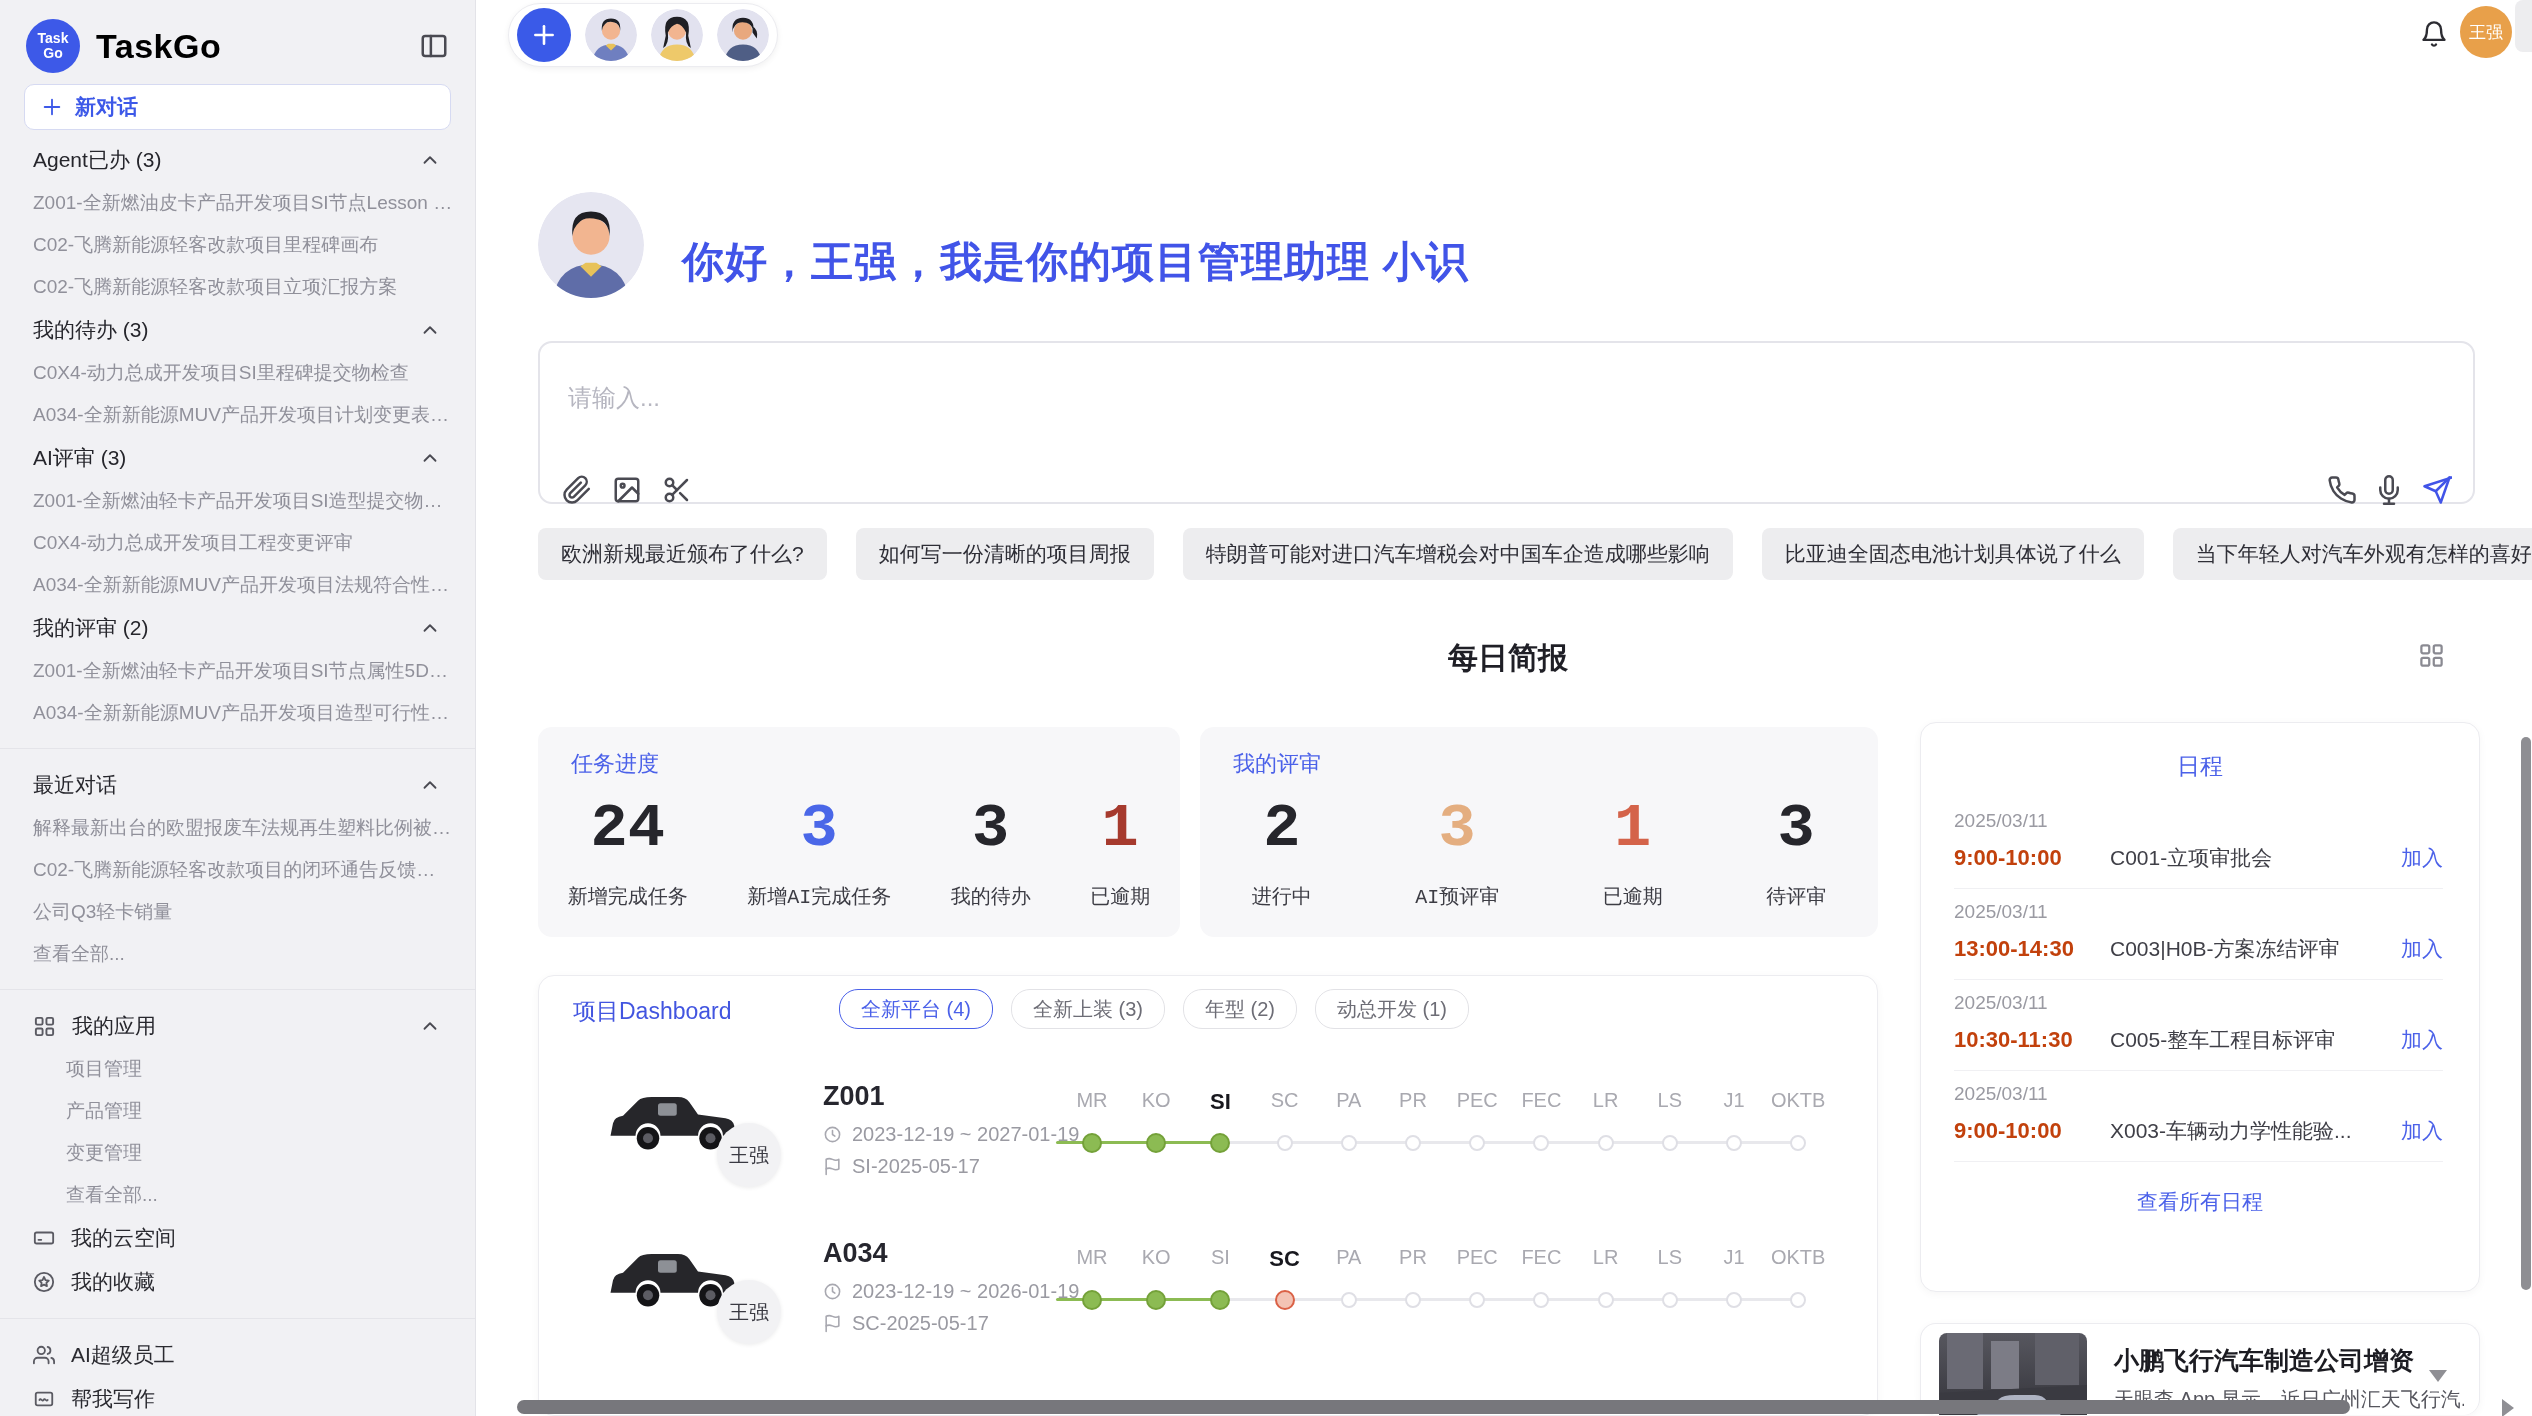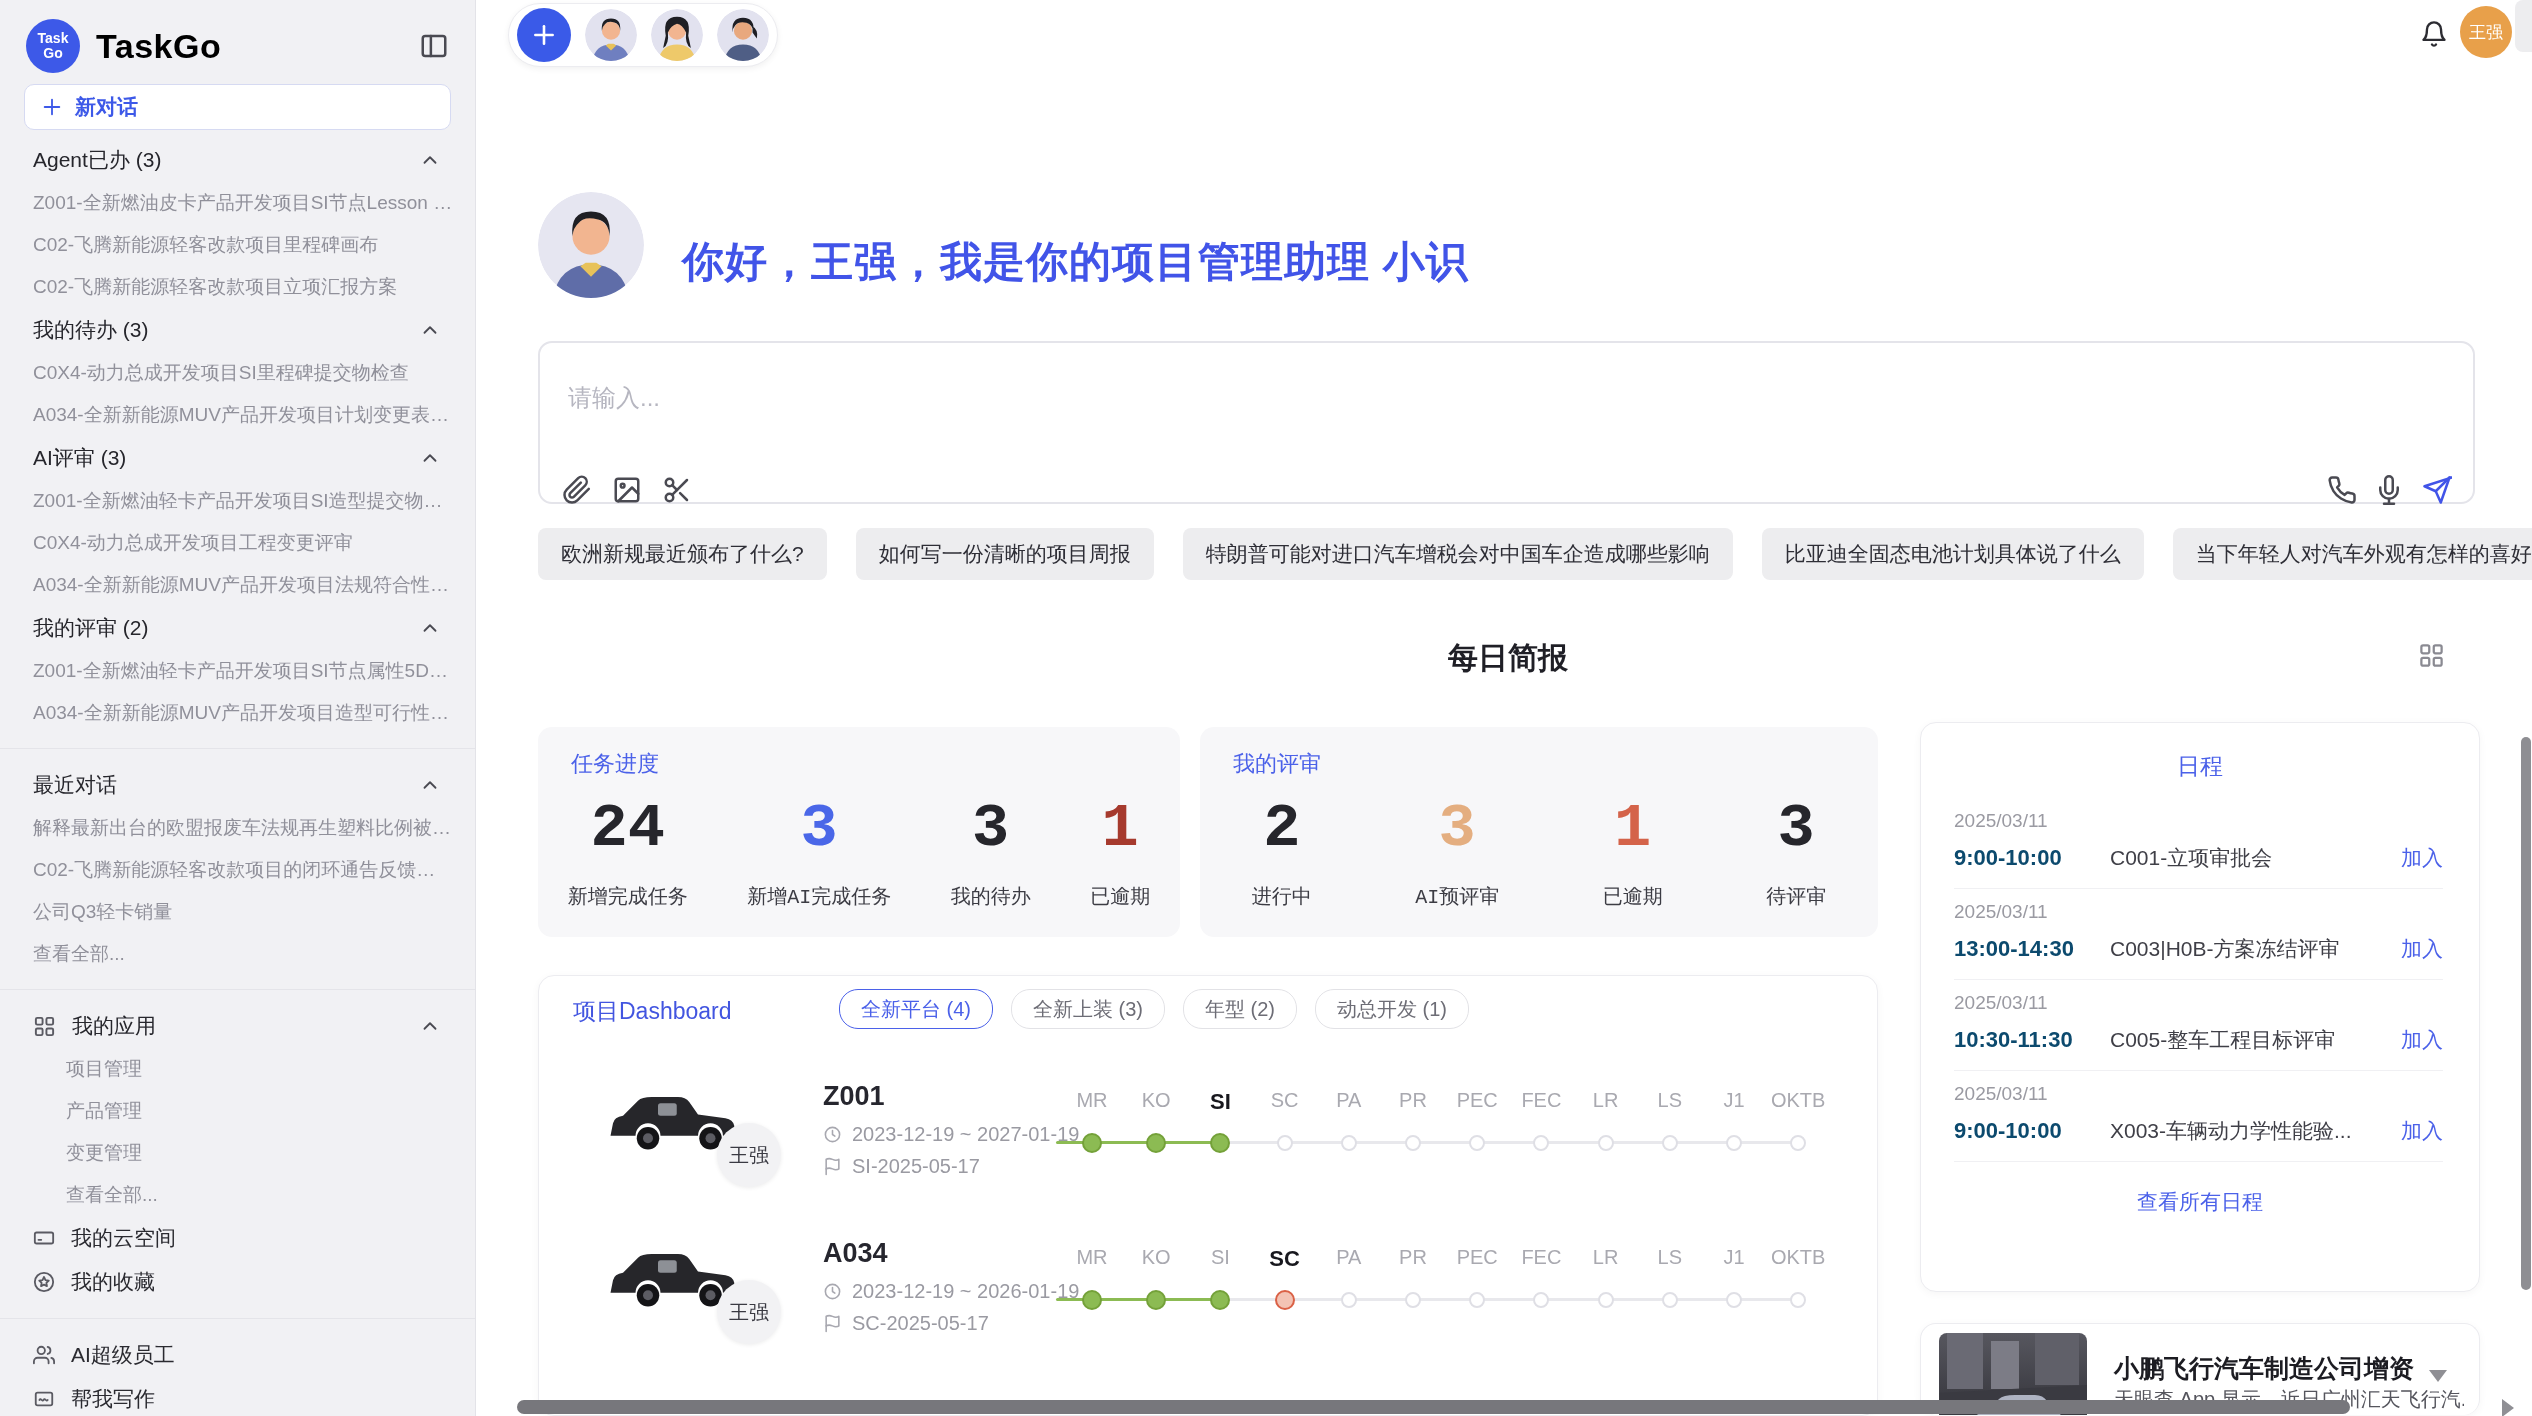--- a/index.html
+++ b/index.html
@@ -63,21 +63,21 @@
   .stat .num{font-size:62px;font-weight:600;line-height:64px;}
   .stat .lbl{font-size:20px;color:#3c3c44;margin-top:22px;}
 
   .panel{background:#fff;border:1px solid #ececf0;border-radius:16px;box-shadow:0 2px 8px rgba(0,0,0,.04);box-sizing:border-box;}
   .sched{position:absolute;left:1444px;top:722px;width:560px;height:570px;}
   .sched-title{text-align:center;margin-top:28px;font-size:23px;color:#4b61e9;}
   .sched-list{margin:16px 36px 0 33px;}
   .ev{padding:12px 0 16px 0;border-bottom:1px solid #f0f0f3;}
   .ev-date{font-size:19px;color:#9a9aa2;}
   .ev-row{display:flex;align-items:center;margin-top:12px;}
-  .ev-time{font-size:22px;font-weight:bold;color:#0c4a6e;width:156px;}
+  .ev-time{font-size:22px;font-weight:bold;color:#c2410c;width:156px;}
   .ev-name{font-size:21px;color:#3f3f47;flex:1;white-space:nowrap;overflow:hidden;}
   .ev-join{font-size:21px;color:#4b61e9;cursor:pointer;}
   .sched-all{text-align:center;margin-top:26px;font-size:21px;color:#4b61e9;cursor:pointer;}
 
   .dash{position:absolute;left:62px;top:975px;width:1340px;height:441px;overflow:hidden;}
   .dash-title{position:absolute;left:34px;top:20px;font-size:23px;color:#4255e0;}
   .dash-tabs{position:absolute;left:300px;top:13px;display:flex;gap:18px;}
   .tab{height:38px;line-height:38px;border:1px solid #e2e2e6;border-radius:19px;padding:0 21px;font-size:20px;
     color:#6d6d76;background:#fff;cursor:pointer;white-space:nowrap;}
   .tab.active{border-color:#4b61e9;color:#4b61e9;}
@@ -92,21 +92,21 @@
   .ms-label.cur{font-size:22px;font-weight:bold;color:#18181e;}
   .ms-line{position:absolute;height:3px;border-radius:2px;top:90px;}
   .ms-dot{position:absolute;border-radius:50%;box-sizing:border-box;transform:translateX(-50%);}
   .ms-dot.done{width:20px;height:20px;top:82px;background:#8cbb53;border:2px solid #74a139;}
   .ms-dot.todo{width:16px;height:16px;top:84px;background:#fff;border:2px solid #dfdfe5;}
   .ms-dot.alert{width:20px;height:20px;top:82px;background:#f3c3b4;border:2px solid #da6146;}
 
   .news{position:absolute;left:1444px;top:1323px;width:560px;height:92px;overflow:hidden;border-bottom:none;}
   .news-img{position:absolute;left:18px;top:9px;width:148px;height:110px;border-radius:8px;
     background:linear-gradient(180deg,#57575f 0%,#3b3b42 60%,#24242a 100%);overflow:hidden;}
-  .news-title{position:absolute;left:193px;top:28px;font-size:25px;font-weight:bold;color:#1c1c22;}
+  .news-title{position:absolute;left:193px;top:20px;font-size:25px;font-weight:bold;color:#1c1c22;}
   .news-body{position:absolute;left:193px;top:62px;width:350px;font-size:20px;color:#55555d;white-space:nowrap;overflow:hidden;}
 
   .vscroll{position:absolute;left:2045px;top:737px;width:10px;height:553px;border-radius:5px;background:#8e8e93;cursor:pointer;}
   .hscroll{position:absolute;left:41px;top:1400px;width:1833px;height:14px;border-radius:7px;background:#77777c;cursor:pointer;}
   .arrow{position:absolute;width:0;height:0;cursor:pointer;}
   .arrow.down{left:1953px;top:1370px;border-left:9px solid transparent;border-right:9px solid transparent;border-top:12px solid #8f8f94;}
   .arrow.right{left:2026px;top:1399px;border-top:9px solid transparent;border-bottom:9px solid transparent;border-left:12px solid #8f8f94;}
 </style>
 </head>
 <body>

